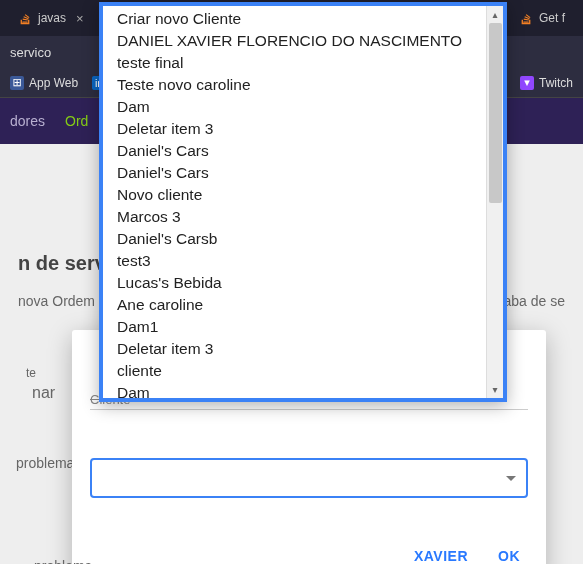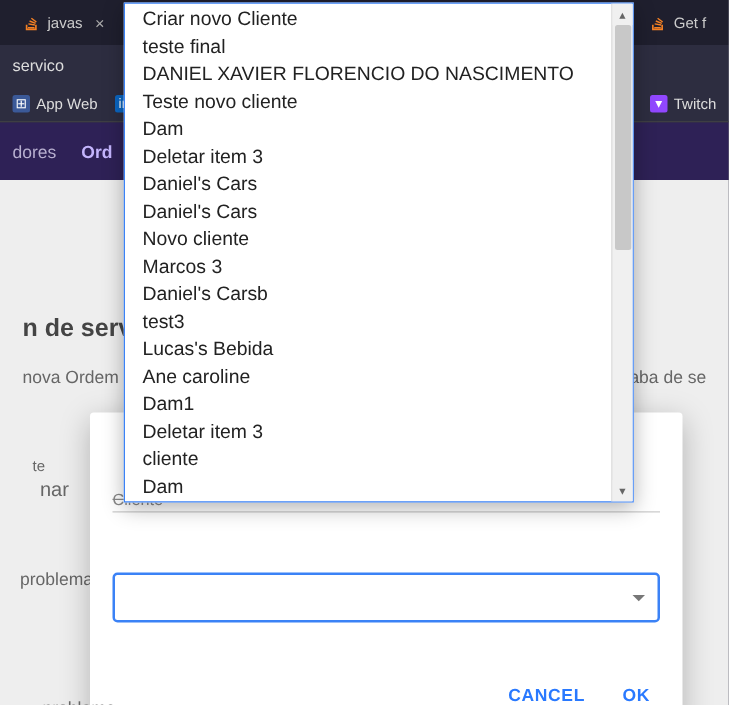--- a/index.html
+++ b/index.html
@@ -59,21 +59,21 @@
   font-size: 11px;
   border-radius: 2px;
 }
 .page-nav {
   height: 46px;
   background: #2e2156;
   display: flex; align-items: center;
   padding: 0 10px; gap: 20px;
   color: #b8b0d0; font-size: 14px;
 }
-.page-nav .active { color: #c4b5fd; font-weight: bold; }
+.page-nav .active { color: #84cc16; font-weight: normal; }
 .page-body {
   position: absolute;
   top: 144px; left: 0; right: 0; bottom: 0;
   background: #eee;
   color: #666;
   font-size: 15px;
   padding: 18px;
 }
 .page-body h2 {
   color: #444; font-size: 20px; margin-top: 90px;
@@ -141,21 +141,21 @@
   letter-spacing: 0.5px;
   background: none; border: none;
   cursor: pointer;
 }
 .dropdown-list {
   position: absolute;
   left: 99px; top: 2px;
   width: 408px;
   height: 400px;
   background: #fff;
-  border: 1px solid #3b82f6;
+  border: 4px solid #3b82f6;
   box-shadow: 0 4px 16px rgba(0,0,0,0.3);
   z-index: 100;
   display: flex;
   font-family: Arial, sans-serif;
 }
 .dd-items {
   flex: 1;
   overflow: hidden;
   padding: 2px 0;
 }
@@ -262,31 +262,31 @@
     <div class="field-wrap">
       <span class="label-te">te</span>
       <span class="label-nar">nar</span>
       <span style="text-decoration:line-through">Cliente</span>
     </div>
     <div class="combo">
       <span class="problema">problema</span>
       <span class="combo-arrow"></span>
     </div>
     <div class="dialog-buttons">
-      <button class="dlg-btn">CANCEL</button>
+      <button class="dlg-btn">XAVIER</button>
       <button class="dlg-btn">OK</button>
     </div>
   </div>
 
   <div class="dropdown-list">
     <div class="dd-items" id="dd-items">
         <div class="dd-item">Criar novo Cliente</div>
+        <div class="dd-item">DANIEL XAVIER FLORENCIO DO NASCIMENTO</div>
         <div class="dd-item">teste final</div>
-        <div class="dd-item">DANIEL XAVIER FLORENCIO DO NASCIMENTO</div>
-        <div class="dd-item">Teste novo cliente</div>
+        <div class="dd-item">Teste novo caroline</div>
         <div class="dd-item">Dam</div>
         <div class="dd-item">Deletar item 3</div>
         <div class="dd-item">Daniel's Cars</div>
         <div class="dd-item">Daniel's Cars</div>
         <div class="dd-item">Novo cliente</div>
         <div class="dd-item">Marcos 3</div>
         <div class="dd-item">Daniel's Carsb</div>
         <div class="dd-item">test3</div>
         <div class="dd-item">Lucas's Bebida</div>
         <div class="dd-item">Ane caroline</div>

